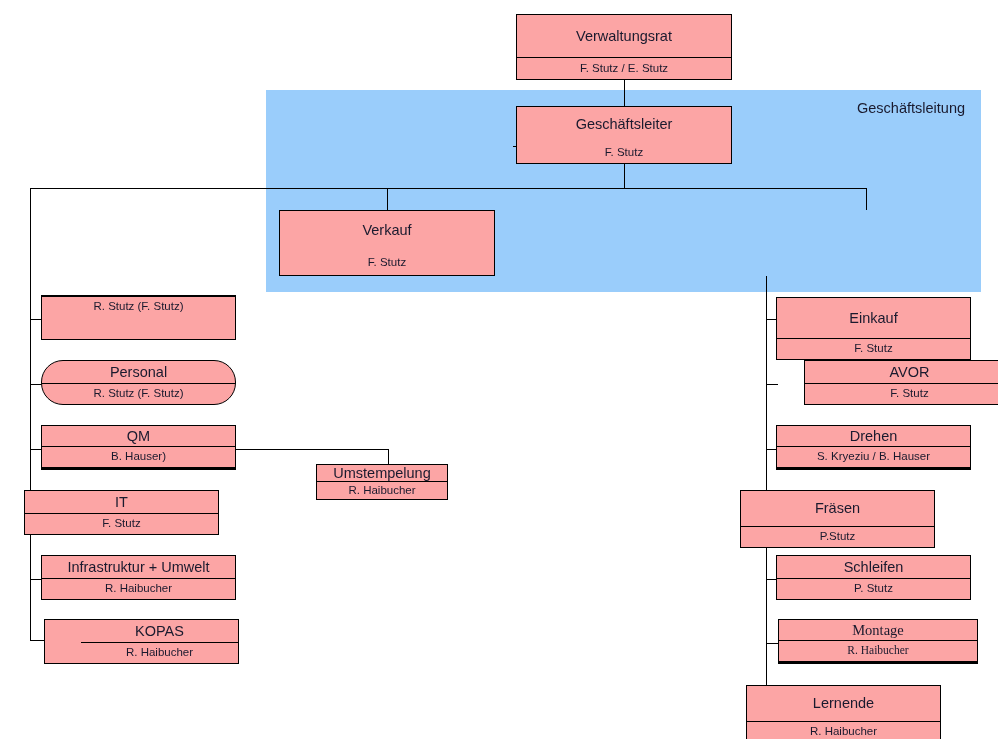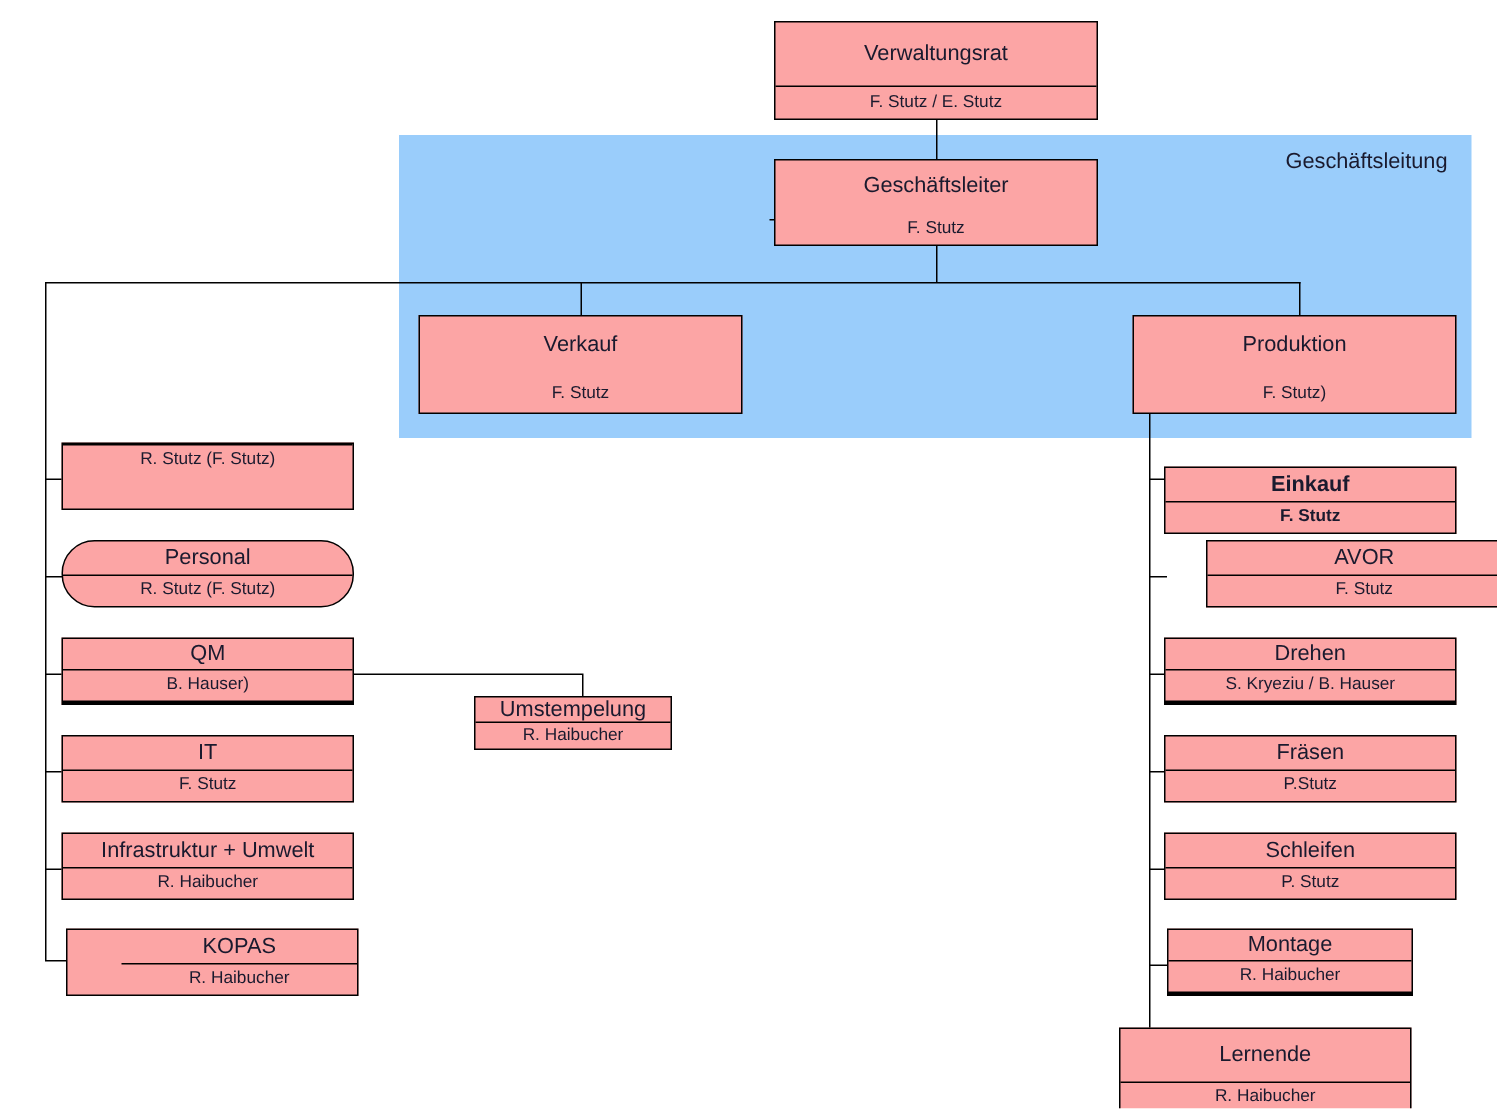--- a/index.html
+++ b/index.html
@@ -132,85 +132,81 @@
     <div class="title" style="flex:0 0 34px;">Geschäftsleiter</div>
     <div class="person" style="height:24px;">F. Stutz</div>
   </div>
   <div class="edge-tick" style="left:513px; top:146px;"></div>
 
   <div class="node no-rule" style="left:279px; top:210px; width:216px; height:66px;">
     <div class="title" style="flex:0 0 38px;">Verkauf</div>
     <div class="person" style="height:28px;">F. Stutz</div>
   </div>
 
-  <div class="node no-rule" style="left:755px; top:210px; width:216px; height:66px;">
-    <div class="title" style="flex:0 0 38px;">Produktion</div>
-    <div class="person" style="height:28px;">F. Stutz)</div>
-  </div>
 
   <div class="node" style="left:41px; top:295px; width:195px; height:45px;">
     <div class="person" style="height:20px;">R. Stutz (F. Stutz)</div>
   </div>
 
   <div class="node" style="left:41px; top:360px; width:195px; height:45px;border-radius:22px;">
     <div class="title">Personal</div>
     <div class="person" style="height:20px;">R. Stutz (F. Stutz)</div>
   </div>
 
   <div class="node heavy-bottom" style="left:41px; top:425px; width:195px; height:45px;">
     <div class="title">QM</div>
     <div class="person" style="height:20px;">B. Hauser)</div>
   </div>
 
-  <div class="node" style="left:41px; top:490px; width:195px; height:45px;justify-content:space-between;">
+  <div class="node" style="left:24px; top:490px; width:195px; height:45px;justify-content:space-between;">
     <div class="title">IT</div>
     <div class="person" style="height:20px;">F. Stutz</div>
   </div>
 
   <div class="node" style="left:41px; top:555px; width:195px; height:45px;">
     <div class="title">Infrastruktur + Umwelt</div>
     <div class="person" style="height:20px;">R. Haibucher</div>
   </div>
 
   <div class="node" style="left:44px; top:619px; width:195px; height:45px;padding-left:36px;">
     <div class="title">KOPAS</div>
     <div class="person" style="height:20px;">R. Haibucher</div>
   </div>
 
   <div class="node" style="left:316px; top:464px; width:132px; height:36px;">
     <div class="title">Umstempelung</div>
     <div class="person" style="height:17px;">R. Haibucher</div>
   </div>
 
-  <div class="node" style="left:776px; top:311px; width:195px; height:45px;font-weight:bold;">
+  <div class="node" style="left:776px; top:297px; width:195px; height:63px;">
     <div class="title">Einkauf</div>
     <div class="person" style="height:20px;">F. Stutz</div>
   </div>
 
   <div class="node" style="left:804px; top:360px; width:211px; height:45px;">
     <div class="title">AVOR</div>
     <div class="person" style="height:20px;">F. Stutz</div>
   </div>
 
   <div class="node heavy-bottom" style="left:776px; top:425px; width:195px; height:45px;">
     <div class="title">Drehen</div>
     <div class="person" style="height:20px;">S. Kryeziu / B. Hauser</div>
   </div>
 
-  <div class="node" style="left:776px; top:490px; width:195px; height:45px;">
+  <div class="node" style="left:740px; top:490px; width:195px; height:58px;">
     <div class="title">Fräsen</div>
     <div class="person" style="height:20px;">P.Stutz</div>
   </div>
 
   <div class="node" style="left:776px; top:555px; width:195px; height:45px;">
     <div class="title">Schleifen</div>
     <div class="person" style="height:20px;">P. Stutz</div>
   </div>
 
-  <div class="node heavy-bottom" style="left:778px; top:619px; width:164px; height:45px;">
+  <div class="node heavy-bottom" style="left:778px; top:619px; width:200px; height:45px;font-family:Liberation Serif, serif;">
     <div class="title">Montage</div>
     <div class="person" style="height:20px;">R. Haibucher</div>
   </div>
 
   <div class="node" style="left:746px; top:685px; width:195px; height:58px;">
     <div class="title">Lernende</div>
     <div class="person" style="height:20px;">R. Haibucher</div>
   </div>
 
 </div>

